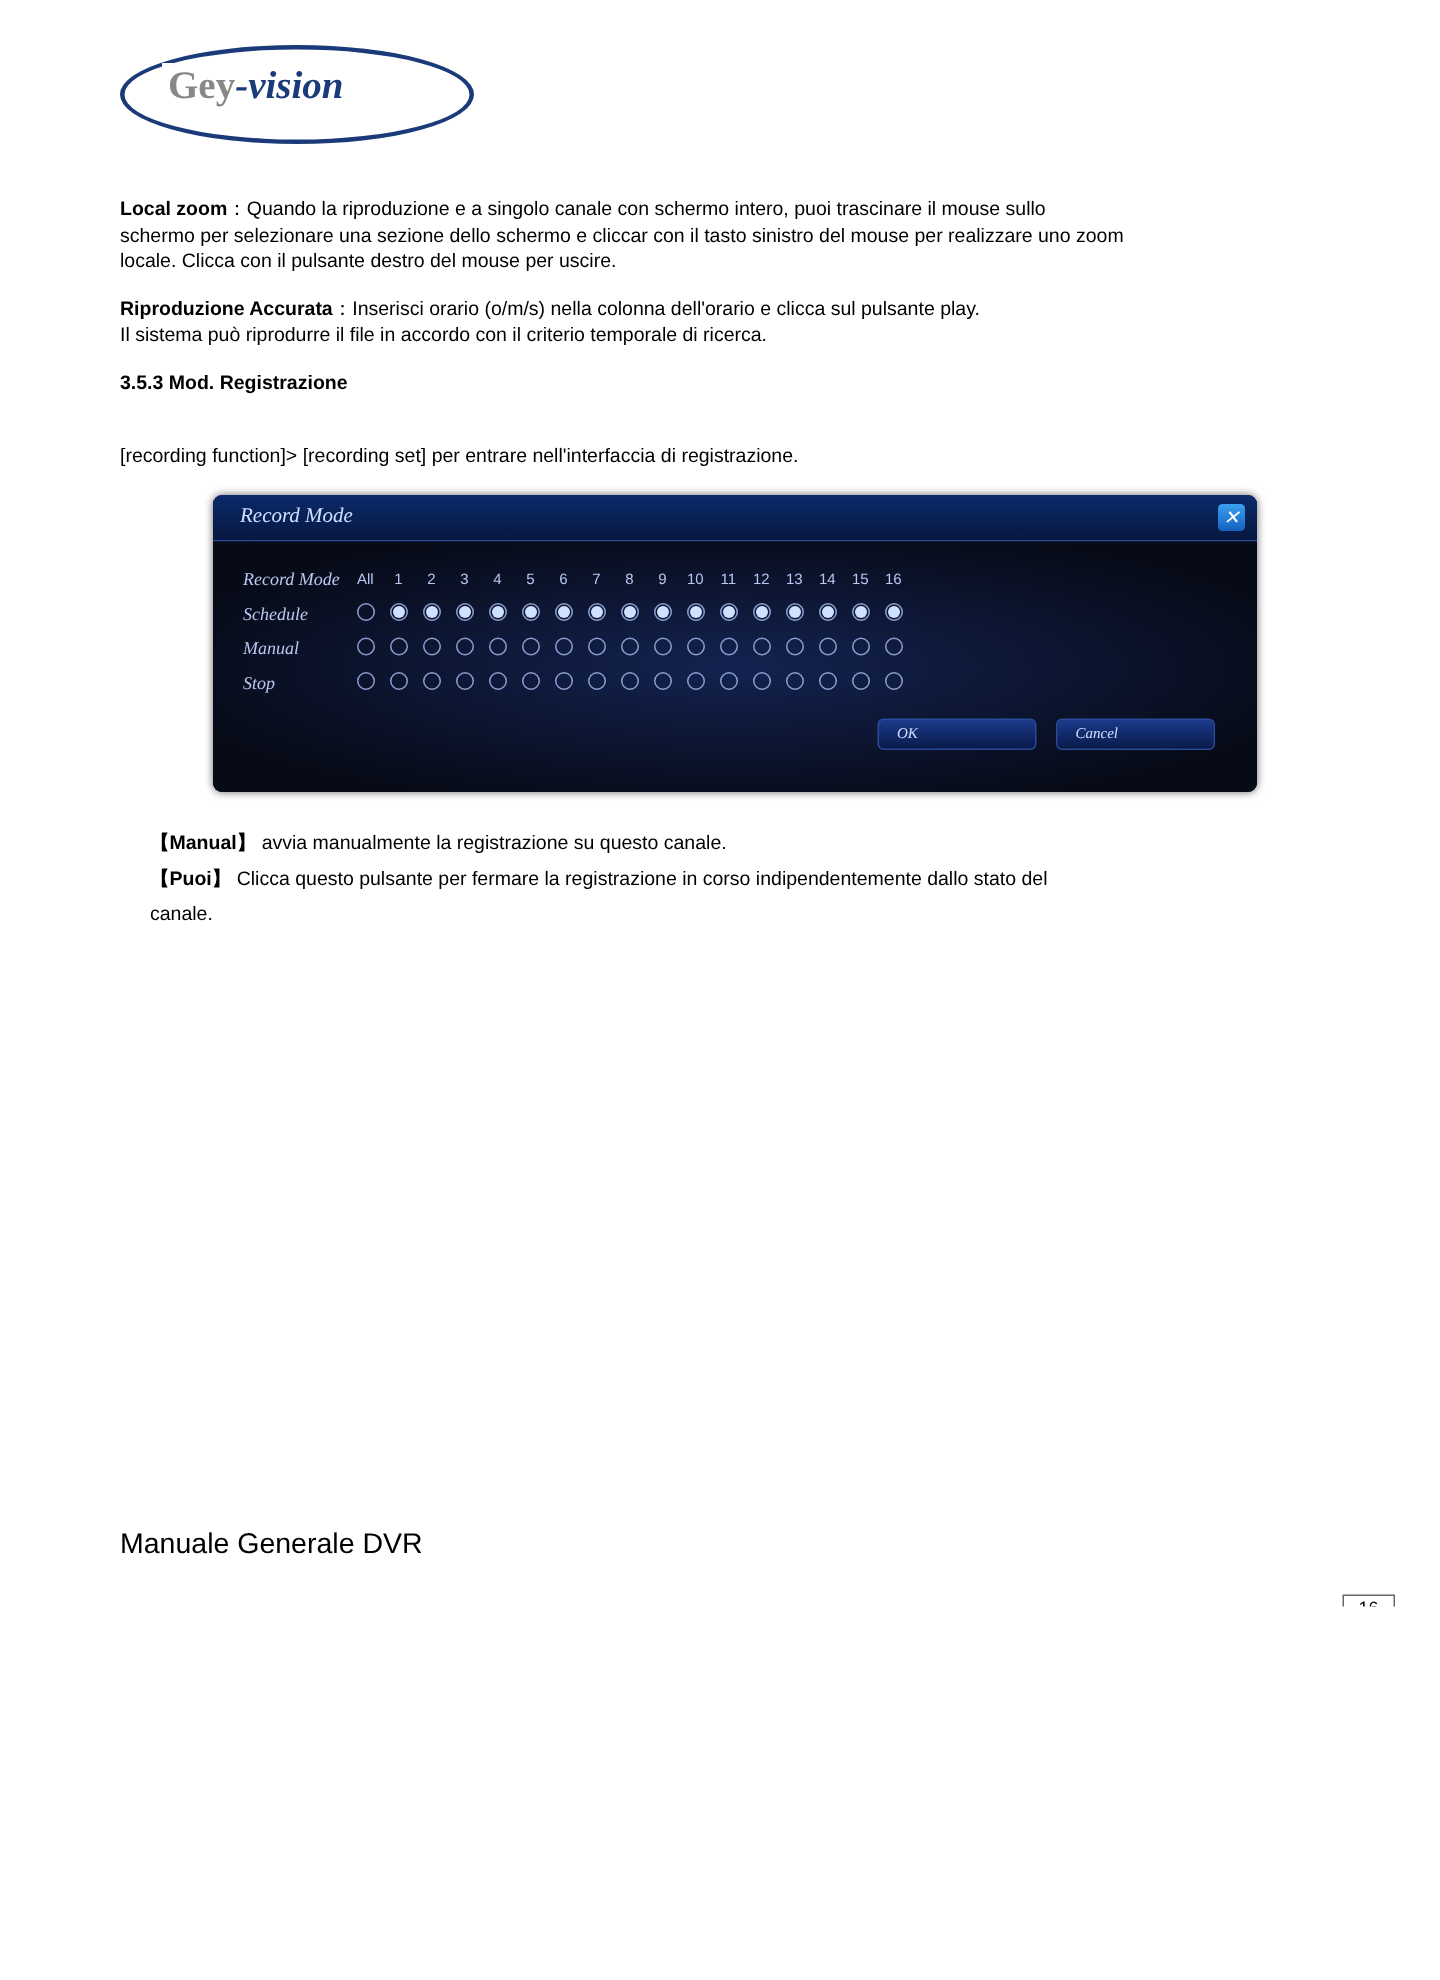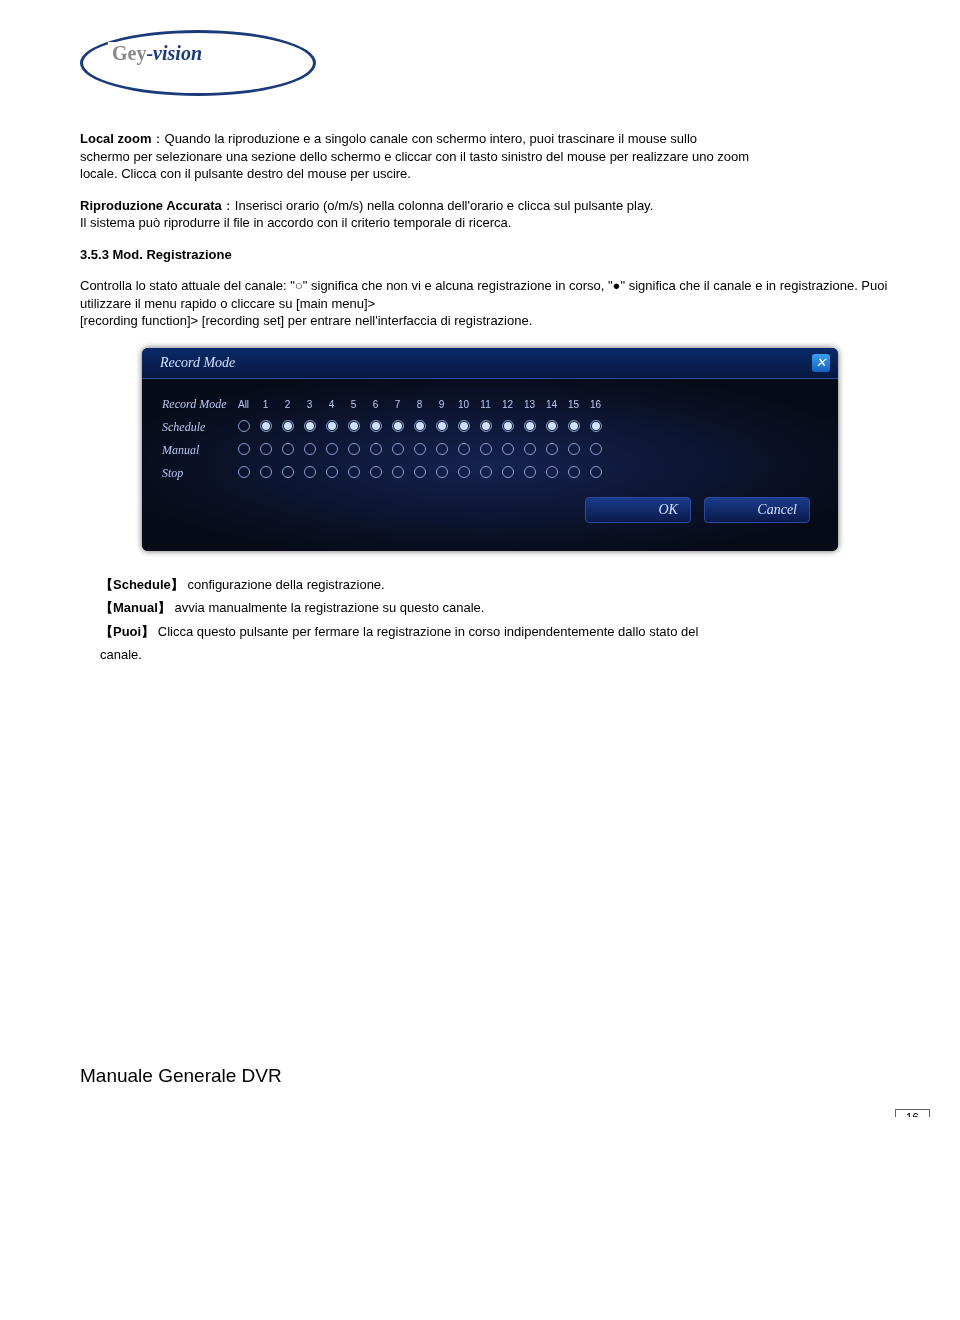--- a/index.html
+++ b/index.html
@@ -31,21 +31,21 @@
     width: 230px;
     height: 60px;
     border: 3px solid #1a3a7a;
     border-radius: 50%;
   }
   .logo-text {
     position: absolute;
     left: 28px;
     top: 12px;
     font-family: "Times New Roman", serif;
-    font-size: 20px;
+    font-size: 26px;
     font-weight: bold;
     background: #fff;
     padding: 0 4px;
   }
   .logo-text .blue-italic {
     color: #1a3a7a;
     font-style: italic;
   }
   .logo-text .grey {
     color: #888;
@@ -137,29 +137,29 @@
     border-radius: 50%;
     background: #d0e0ff;
   }
   .dialog-actions {
     text-align: right;
     padding: 12px 14px 14px 0;
   }
   .dlg-btn {
     display: inline-block;
     min-width: 80px;
-    text-align: right;
+    text-align: left;
     padding: 4px 12px;
     margin-left: 10px;
     border-radius: 4px;
     background: linear-gradient(#1a3a8a, #0a1a4a);
     color: #cfe0ff;
     font-family: "Times New Roman", serif;
     font-style: italic;
-    font-size: 14px;
+    font-size: 10px;
     border: 1px solid #2a4a9a;
     cursor: pointer;
   }
   .definitions {
     margin: 6px 20px 0 20px;
     line-height: 1.5;
   }
   .definitions .line {
     margin-bottom: 4px;
   }
@@ -202,21 +202,21 @@
       <span>locale. Clicca con il pulsante destro del mouse per uscire.</span>
     </p>
 
     <p>
       <span class="bold">Riproduzione Accurata</span><span>：Inserisci orario (o/m/s) nella colonna dell'orario e clicca sul pulsante play.</span><br>
       <span> Il sistema può riprodurre il file in accordo con il criterio temporale di ricerca.</span>
     </p>
 
     <p class="section-heading">3.5.3 Mod. Registrazione</p>
     <p>
-      <span>Controlla lo stato attuale del canale: "○" significa che non vi e alcuna registrazione in corso, "●" significa che il canale e in registrazione. Puoi utilizzare il menu rapido o cliccare su [main menu]&gt;</span><br>
+      <br>
       <span>[recording function]&gt; [recording set] per entrare nell'interfaccia di registrazione.</span>
     </p>
 
     <div class="dialog">
       <div class="dialog-title">
         <span class="title-label">Record Mode</span>
         <span class="close-btn">✕</span>
       </div>
       <div class="dialog-body">
         <table class="radio-table">
@@ -307,24 +307,20 @@
         </table>
         <div class="dialog-actions">
           <span class="dlg-btn">OK</span>
           <span class="dlg-btn">Cancel</span>
         </div>
       </div>
     </div>
 
     <div class="definitions">
       <div class="line">
-        <span class="bold">【Schedule】</span>
-        <span>configurazione della registrazione.</span>
-      </div>
-      <div class="line">
         <span class="bold">【Manual】</span>
         <span>avvia manualmente la registrazione su questo canale.</span>
       </div>
       <div class="line">
         <span class="bold">【Puoi】</span>
         <span>Clicca questo pulsante per fermare la registrazione in corso indipendentemente dallo stato del</span>
       </div>
       <div class="line">
         <span>canale.</span>
       </div>

